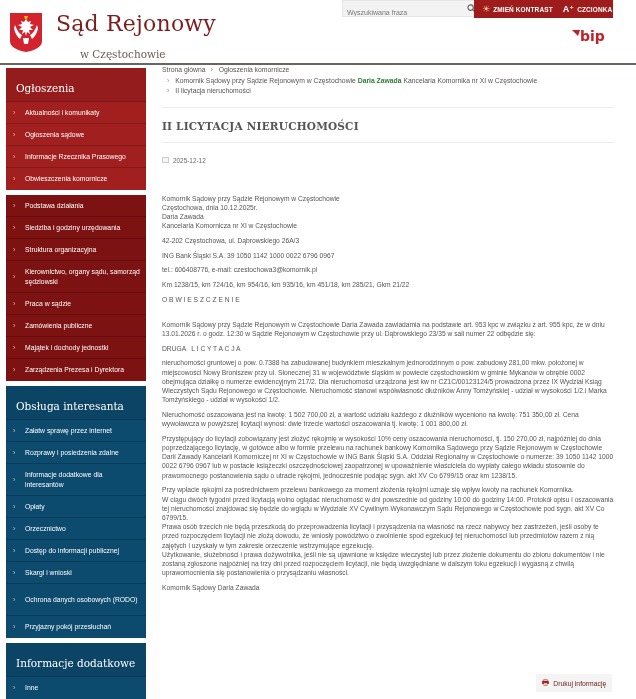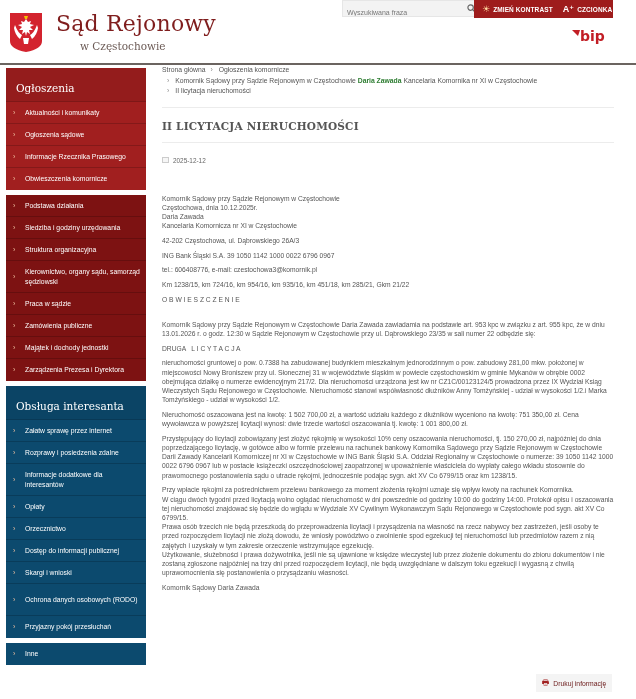--- a/index.html
+++ b/index.html
@@ -3,21 +3,21 @@
 <meta charset="utf-8">
 <style>
   * { box-sizing: border-box; margin: 0; padding: 0; }
   html, body { width: 636px; height: 699px; overflow: hidden; background: #ffffff; }
   body { font-family: "Liberation Sans", "DejaVu Sans", sans-serif; color: #555; position: relative; }
 
   
   .header { position: absolute; left: 0; top: 0; width: 636px; height: 65px; background: #fff; border-bottom: 2px solid #6b6460; }
   .logo { position: absolute; left: 8px; top: 11px; width: 36px; height: 42px; }
   .site-title { position: absolute; left: 56px; top: 14px; font-family: "DejaVu Serif", serif; color: #7f1d1d; font-size: 22px; line-height: 20px; letter-spacing: 0.2px; }
-  .site-sub { position: absolute; left: 80px; top: 40px; font-family: "DejaVu Serif", serif; color: #6b5a55; font-size: 10.5px; }
+  .site-sub { position: absolute; left: 80px; top: 48px; font-family: "DejaVu Serif", serif; color: #6b5a55; font-size: 10.5px; }
   .search { position: absolute; left: 318px; top: 0; width: 143px; height: 17px; background: #f3f3f3; border: 1px solid #e6e6e6; margin-left: 24px; }
   .search input { border: 0; background: transparent; font-family: "Liberation Sans", sans-serif; font-size: 7px; color: #777; width: 115px; height: 15px; padding-left: 4px; outline: none; }
   .search input::placeholder { color: #777; }
   .search-icon { position: absolute; right: 8px; top: 3px; width: 9px; height: 9px; }
   .tools { position: absolute; left: 474px; top: 0; width: 139px; height: 18px; background: #9e1c1c; display: flex; align-items: center; padding-left: 8px; gap: 10px; }
   .tool-btn { color: #fff; font-size: 6.5px; font-weight: bold; display: flex; align-items: center; gap: 3px; cursor: pointer; letter-spacing: 0.1px; }
   .tool-btn .ic { font-size: 9px; color: #ffd9a0; }
   .tool-btn .ic-a { font-size: 9px; font-weight: bold; color: #fff; }
   .bip { position: absolute; left: 572px; top: 26px; width: 40px; height: 20px; }
 
@@ -178,20 +178,21 @@
         <span class="chev">›</span>
         <span>Ochrona danych osobowych (RODO)</span>
       </div>
     <div class="menu-item">
         <span class="chev">›</span>
         <span>Przyjazny pokój przesłuchań</span>
       </div>
   </div>
 
   <div class="menu-box darker">
+    <div class="menu-title">Informacje dodatkowe</div>
     <div class="menu-item">
         <span class="chev">›</span>
         <span>Inne</span>
       </div>
   </div>
 </div>
 
 <div class="main">
   <div class="crumbs">
     <div>

